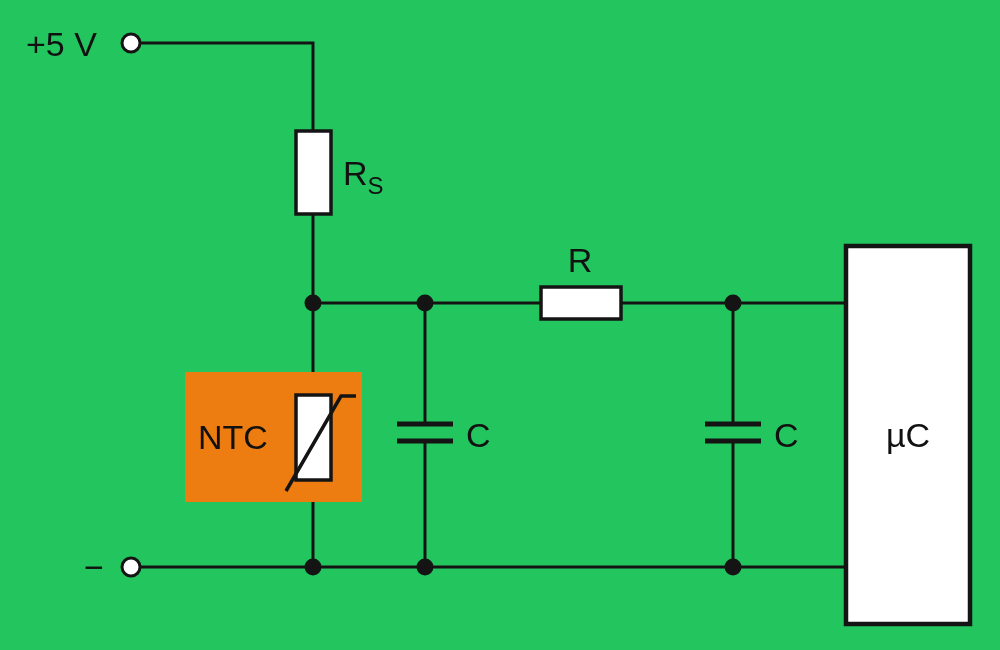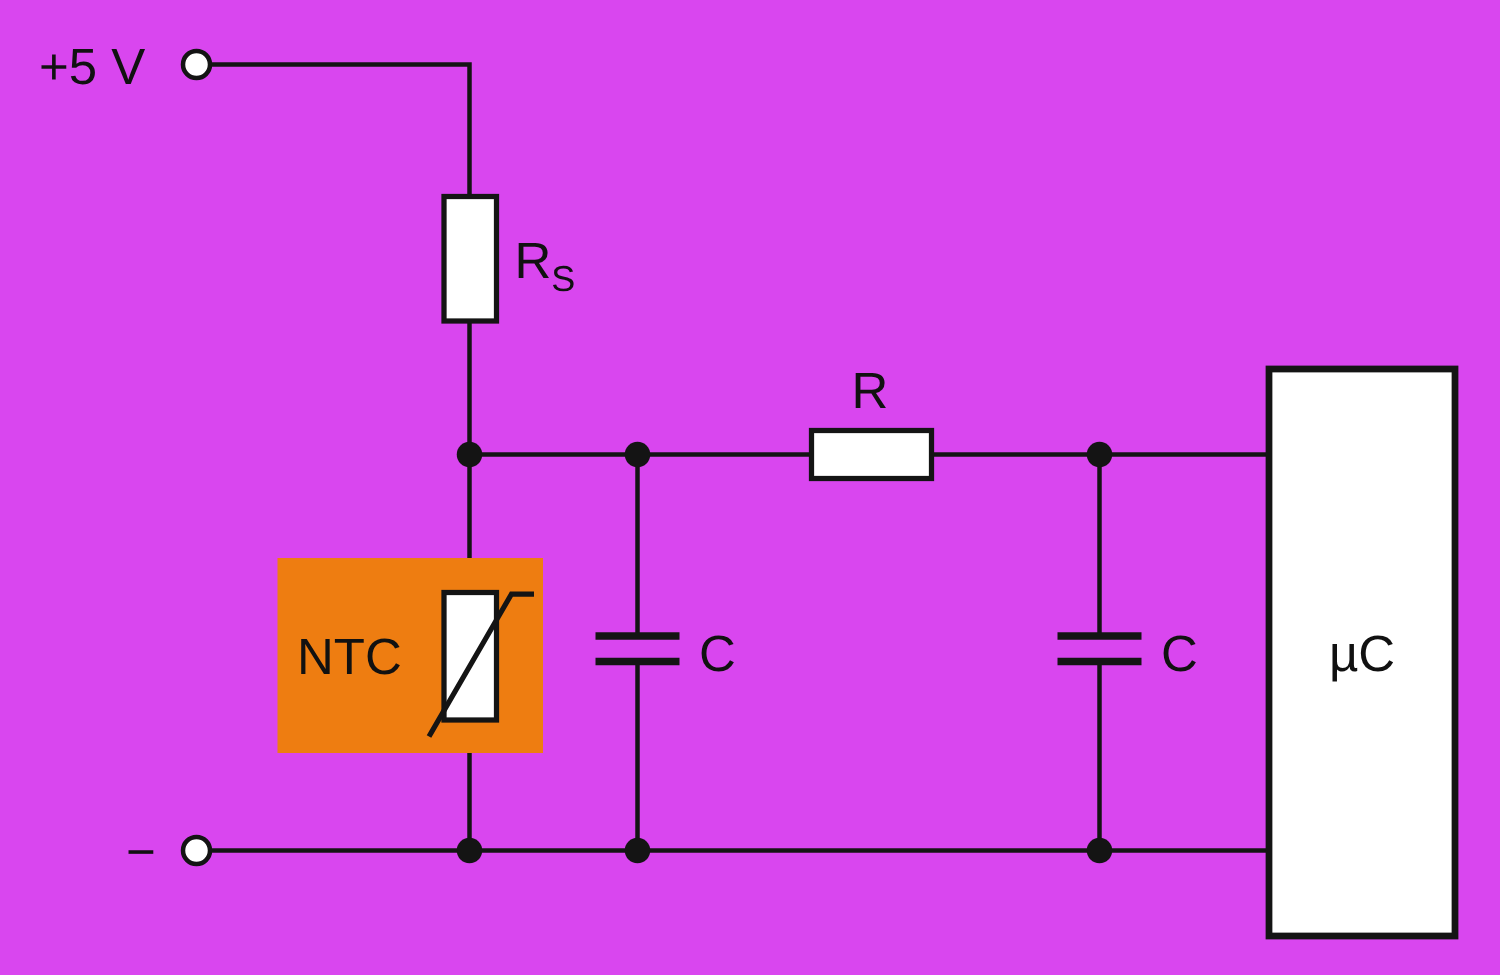--- a/index.html
+++ b/index.html
@@ -5,21 +5,21 @@
   html, body {
     margin: 0;
     padding: 0;
     background: #ffffff;
     font-family: "Liberation Sans", sans-serif;
   }
   .stage {
     position: relative;
     width: 1000px;
     height: 650px;
-    background: #d946ef;
+    background: #22c55e;
     overflow: hidden;
   }
   svg text {
     font-family: "Liberation Sans", sans-serif;
     fill: #111111;
   }
   .lbl      { font-size: 34px; }
   .lbl-sub  { font-size: 24px; }
 </style>
 </head>

